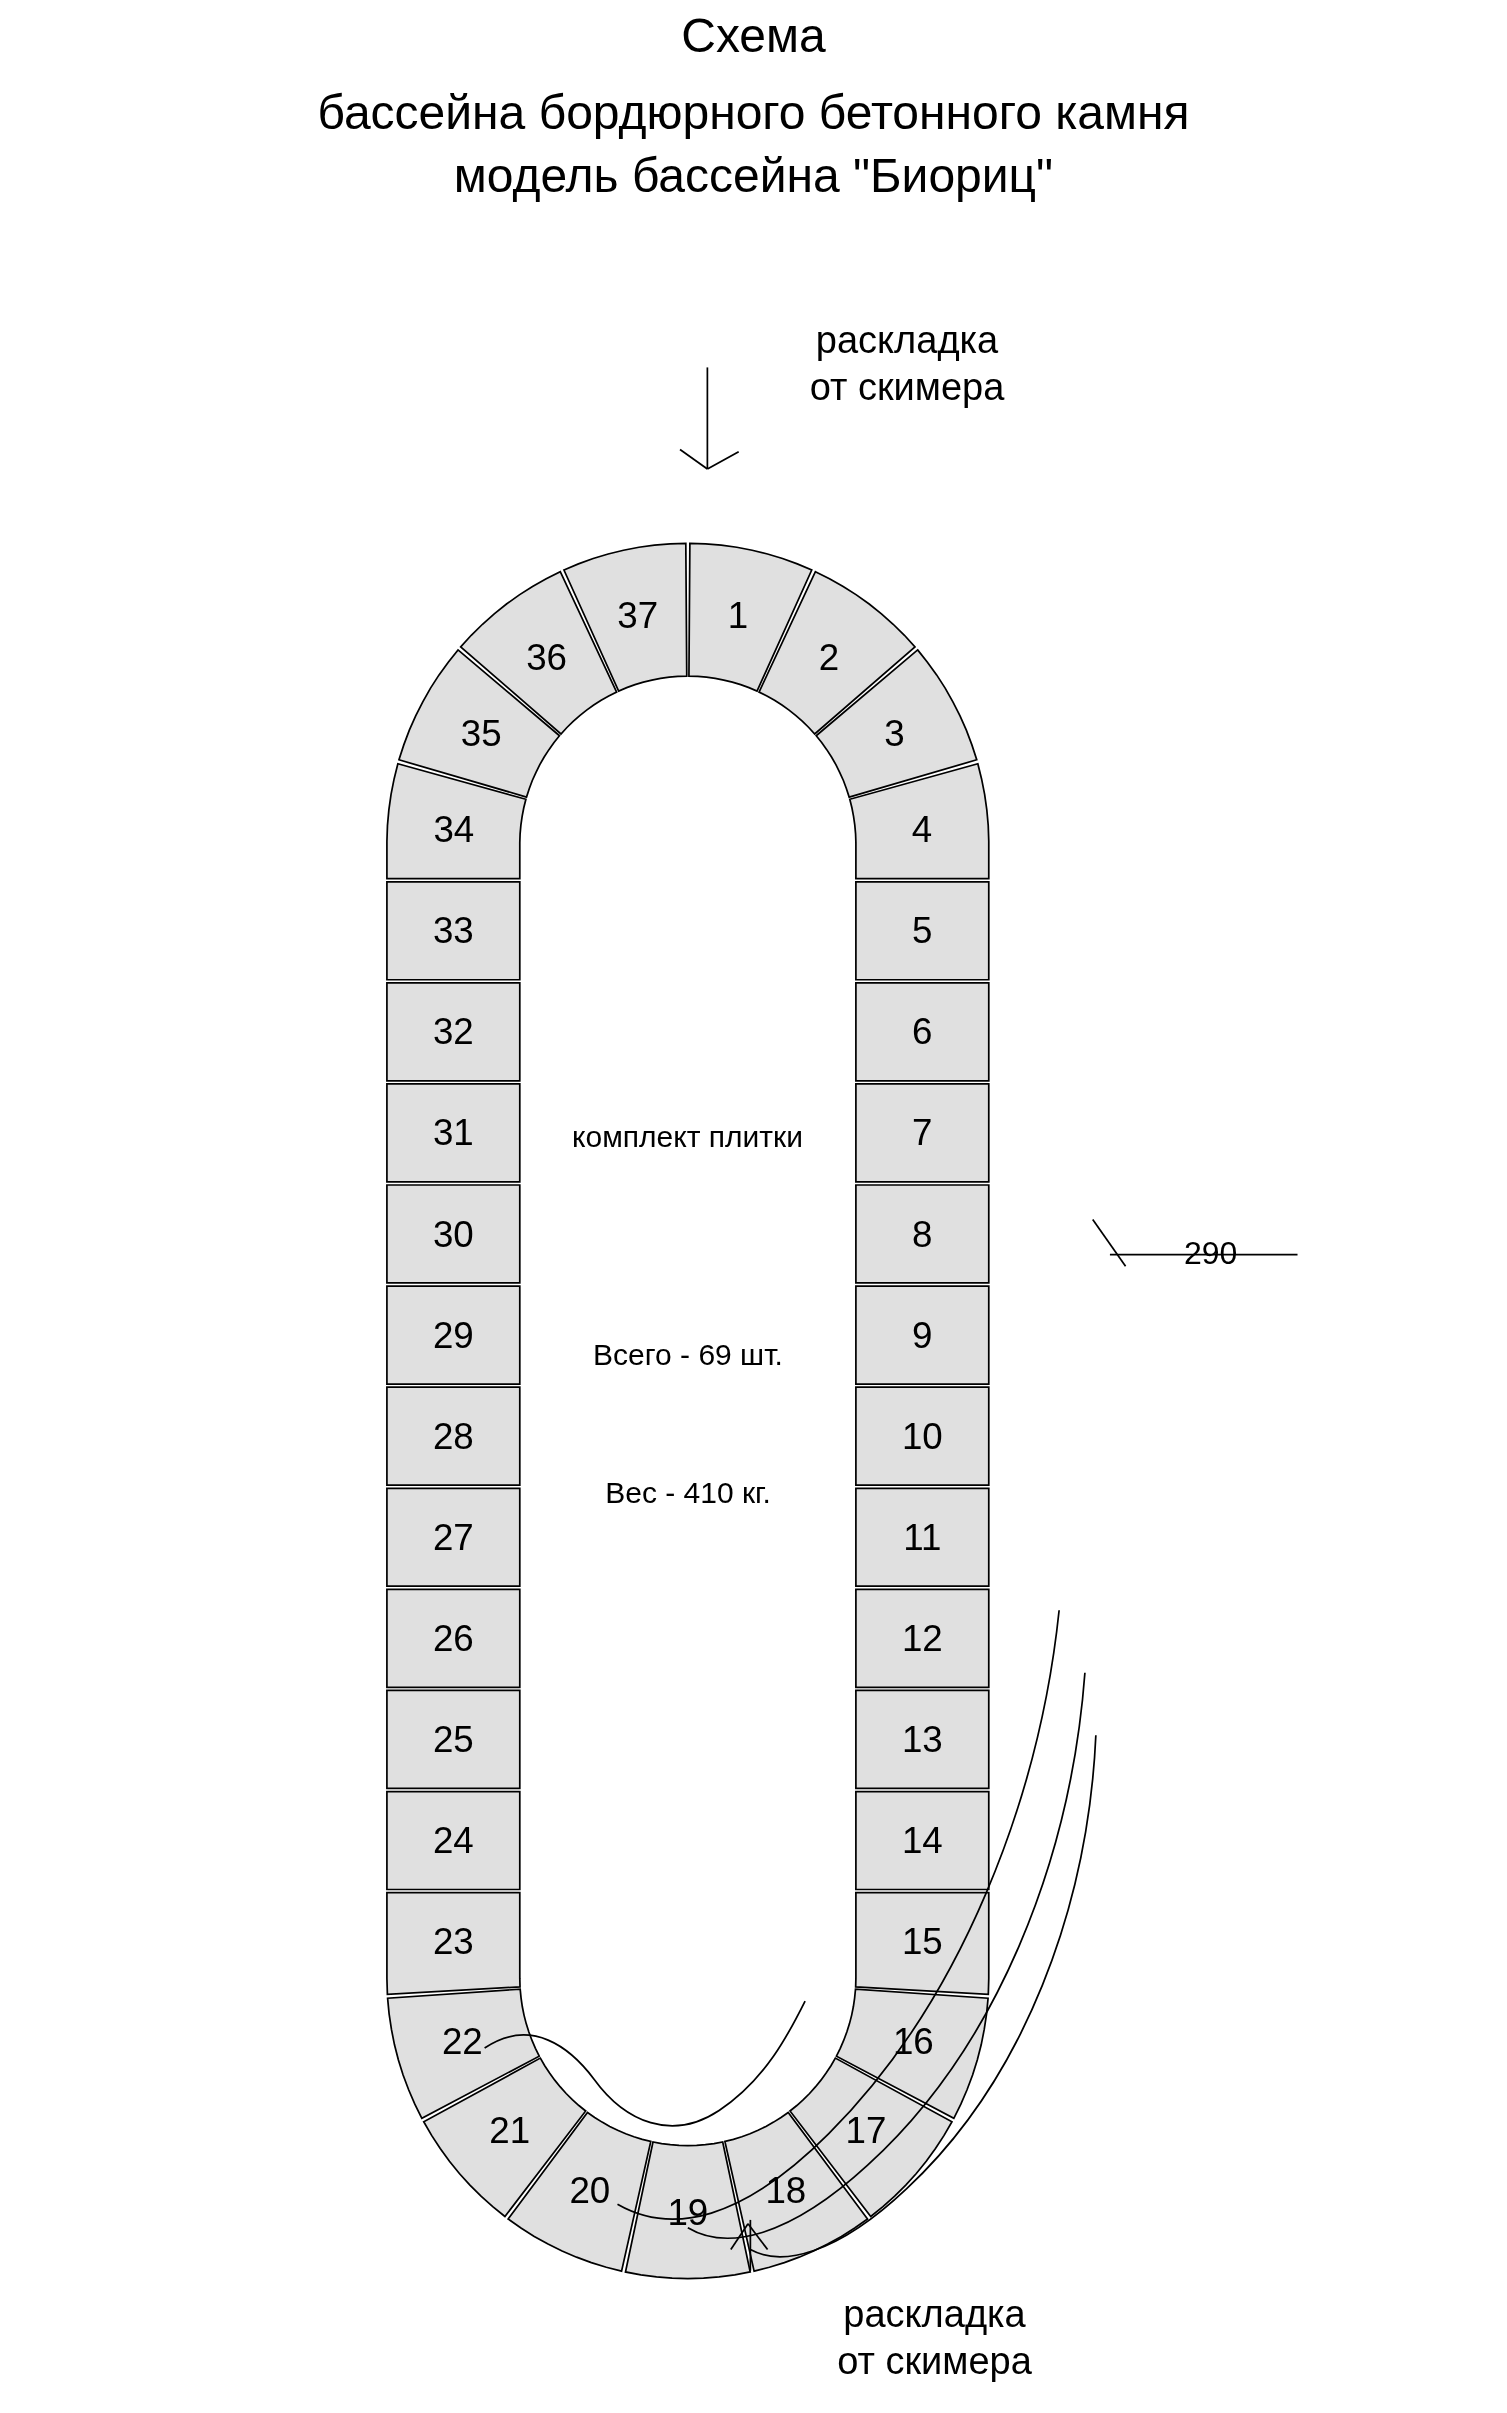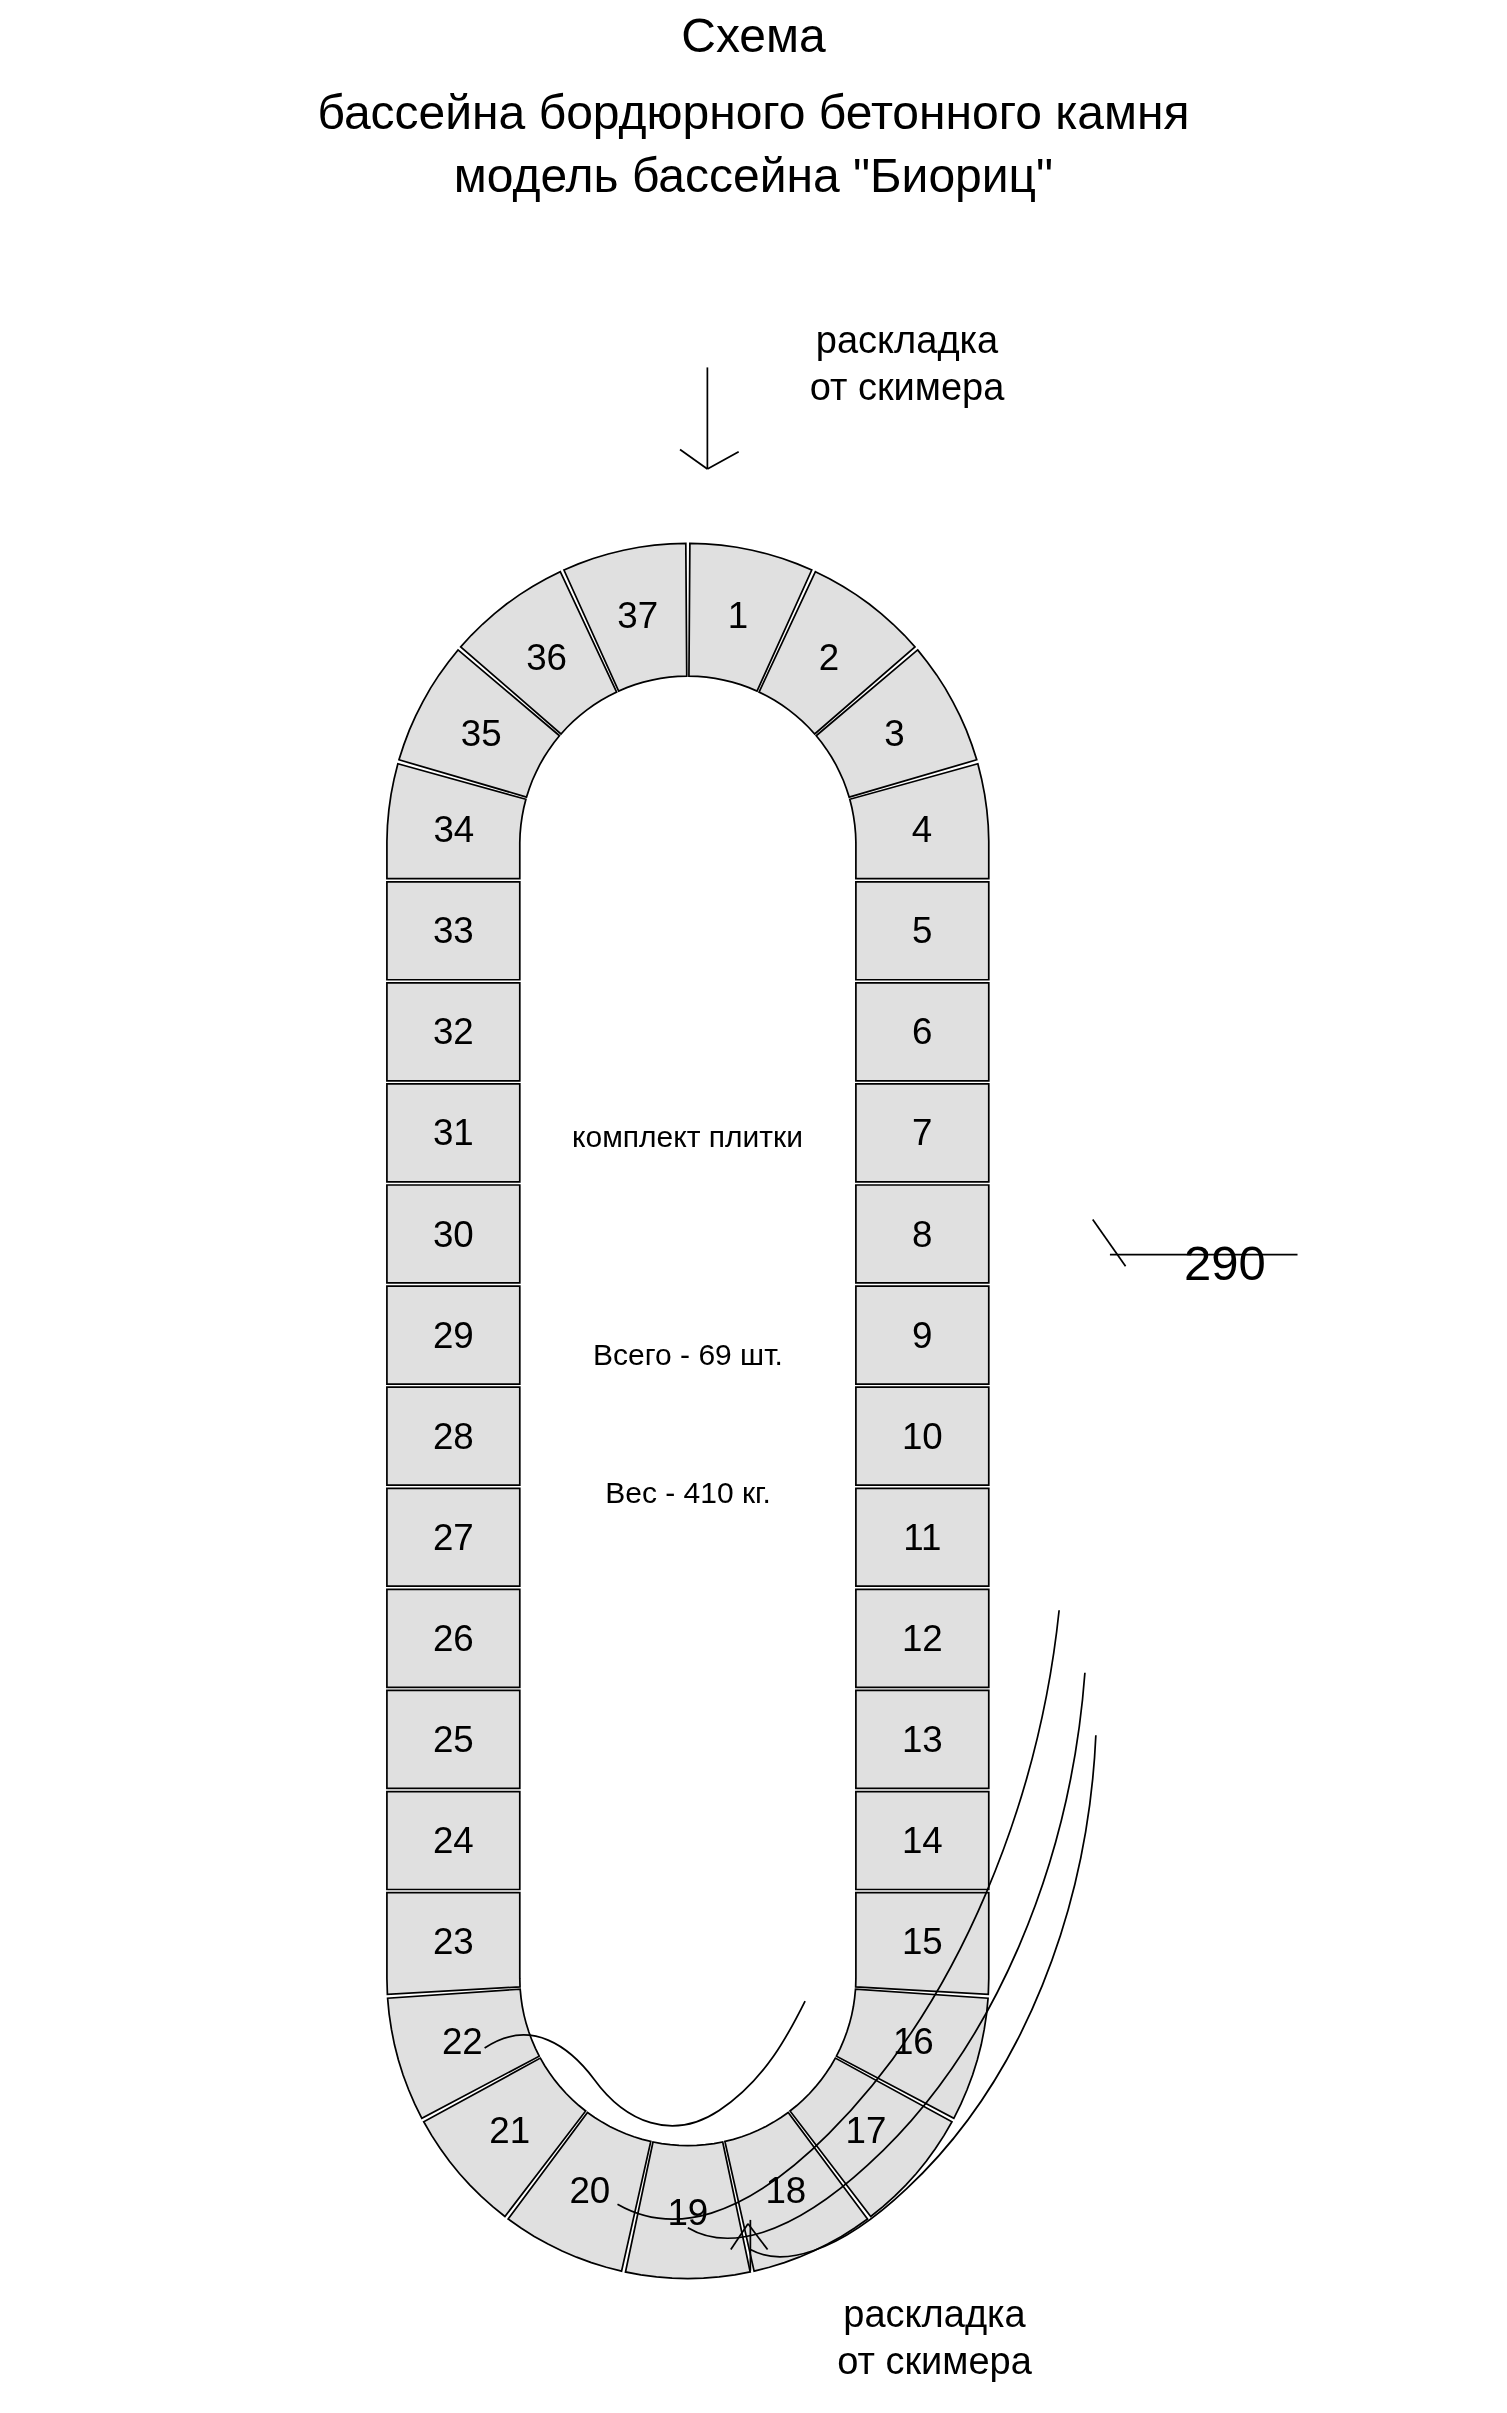--- a/index.html
+++ b/index.html
@@ -78,21 +78,21 @@
   }
   #weight-label {
     left: 438px;
     top: 1476px;
     width: 500px;
   }
   #dim-label {
     position: absolute;
     left: 1184px;
     top: 1235px;
-    font-size: 49px;
+    font-size: 32px;
   }
 
   svg.diagram {
     position: absolute;
     left: 0;
     top: 0;
     width: 1507px;
     height: 2413px;
   }
   .stone {

